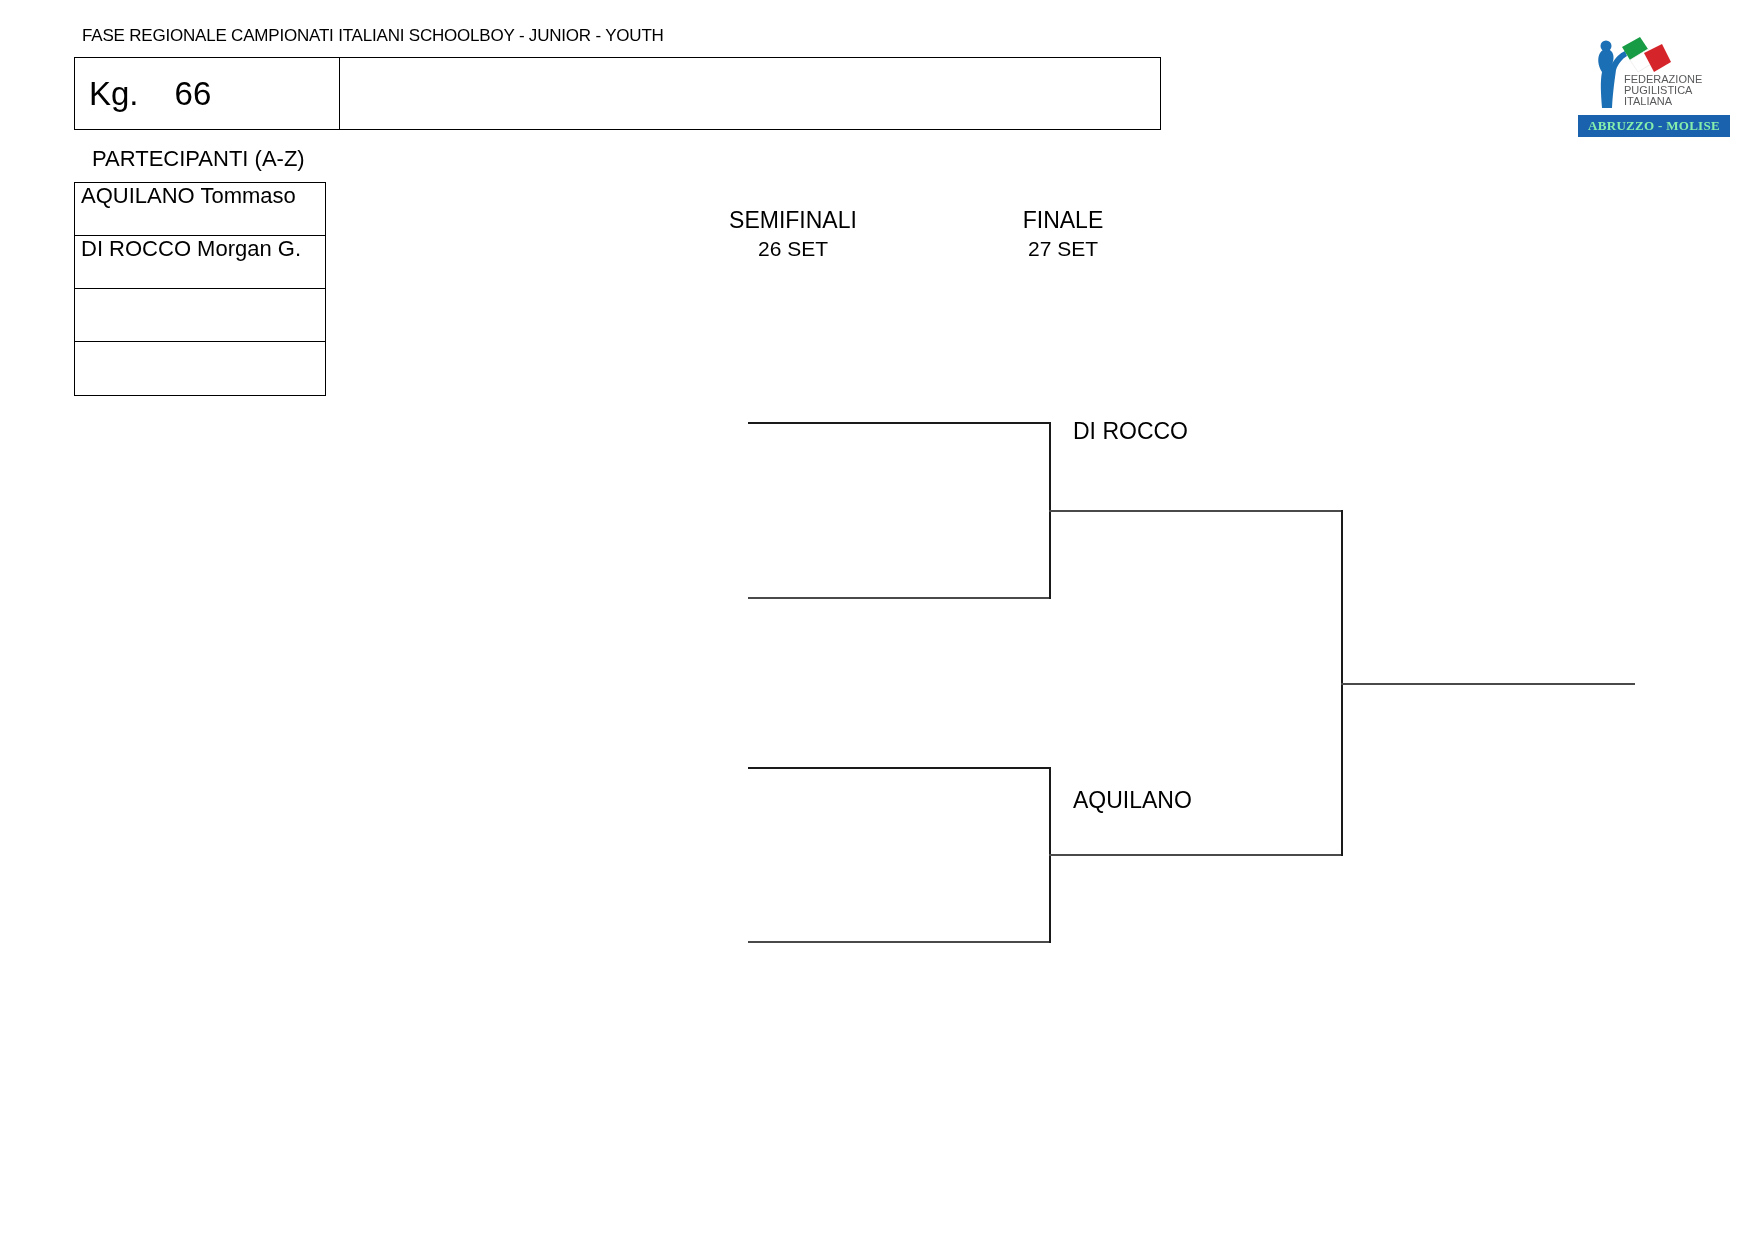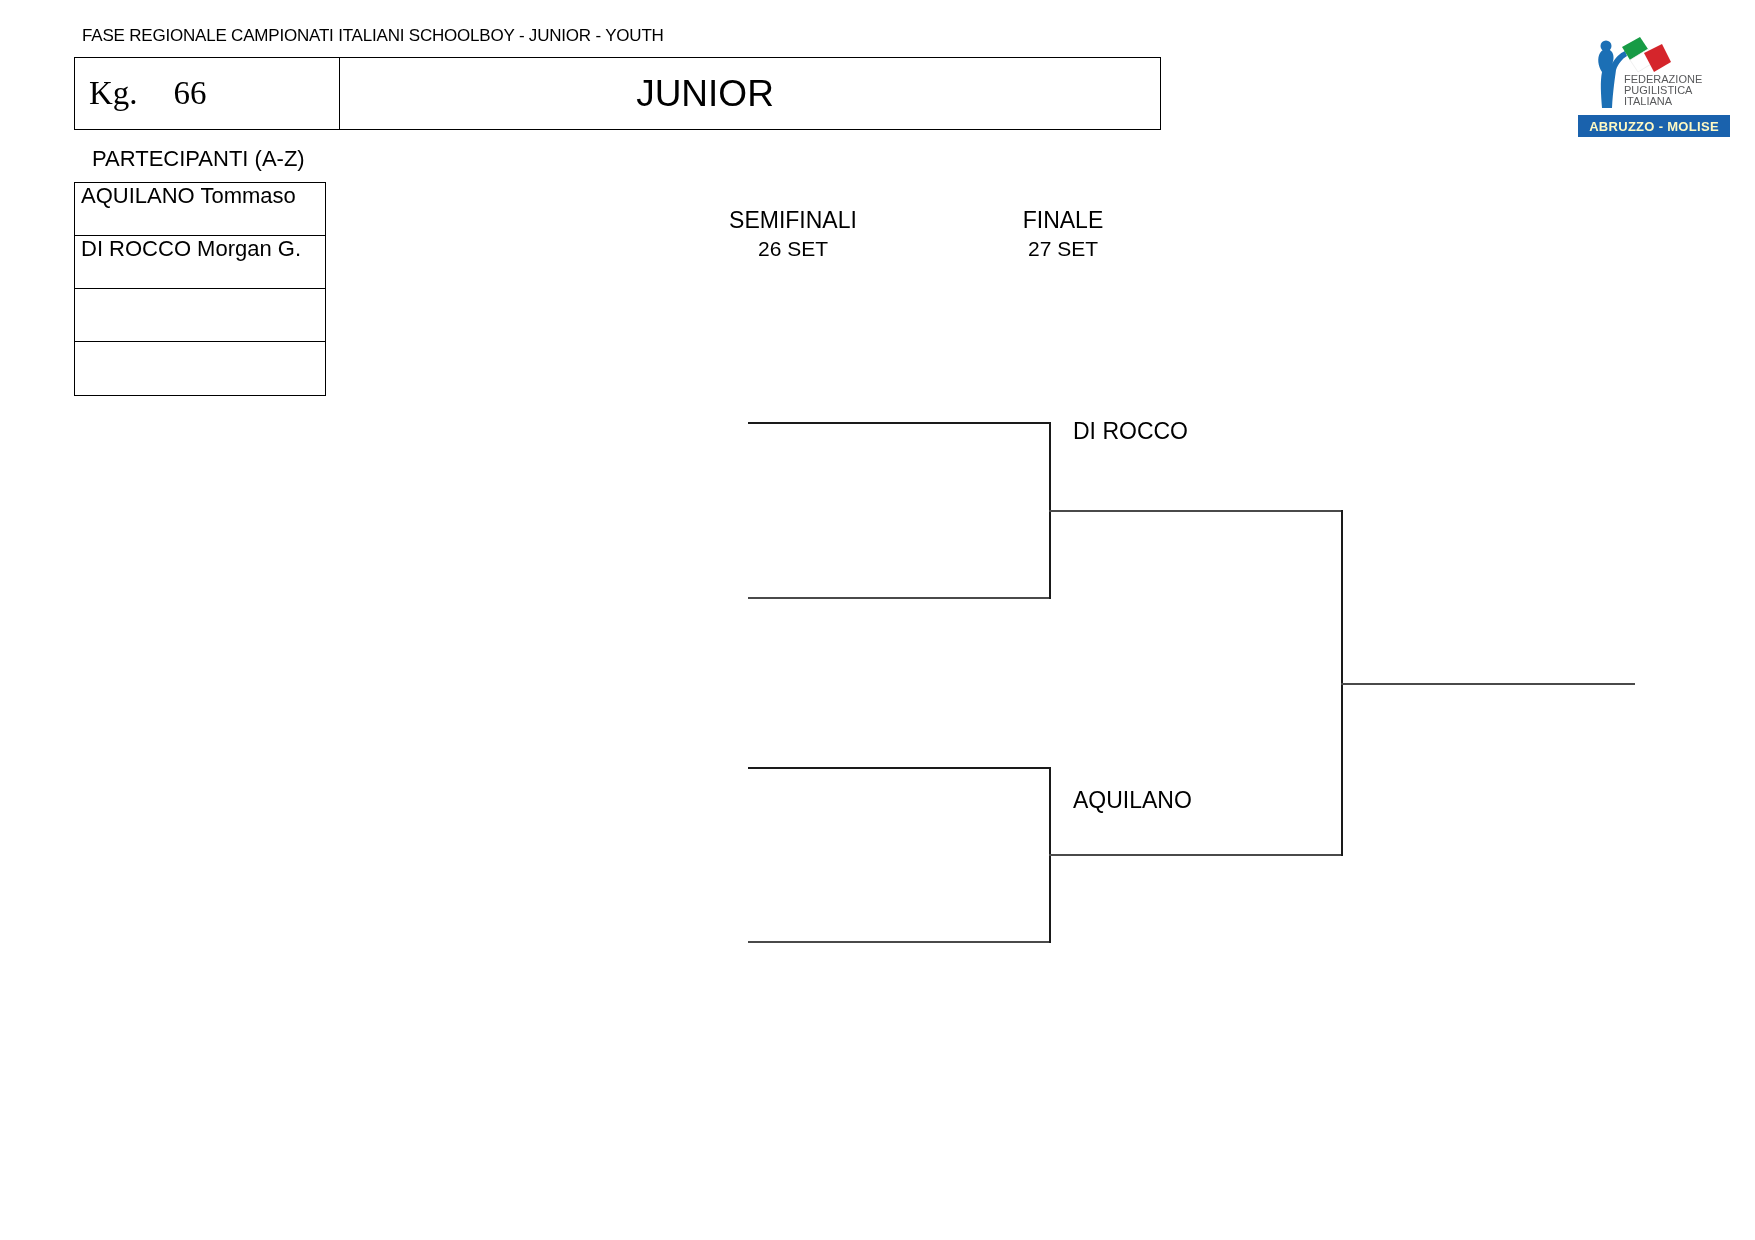--- a/index.html
+++ b/index.html
@@ -39,21 +39,20 @@
     position: absolute;
     left: 0;
     top: 0;
     width: 265px;
     height: 100%;
     border-right: 1.5px solid #000;
     box-sizing: border-box;
     display: flex;
     align-items: center;
     padding-left: 14px;
-    font-family: Liberation Serif, serif;
   }
   .header-weight .kg-label {
     font-size: 33px;
   }
   .header-weight .kg-value {
     font-size: 33px;
     margin-left: 36px;
   }
   .header-category {
     position: absolute;
@@ -84,27 +83,28 @@
     width: 152px;
     height: 92px;
   }
   .logo-banner {
     position: absolute;
     left: 0;
     bottom: 0;
     width: 152px;
     height: 22px;
     background: #1a62ad;
-    color: #fef9c3;
+    color: #86efac;
     font-size: 13px;
     font-weight: bold;
     display: flex;
     align-items: center;
     justify-content: center;
     letter-spacing: 0.3px;
+    font-family: Liberation Serif, serif;
   }
 
   
   .participants-title {
     position: absolute;
     left: 92px;
     top: 146px;
     font-size: 22px;
     white-space: nowrap;
   }
@@ -167,21 +167,20 @@
 </head>
 <body>
 
 <div class="doc-title">FASE REGIONALE CAMPIONATI ITALIANI SCHOOLBOY - JUNIOR - YOUTH</div>
 
 <div class="header-box">
   <div class="header-weight">
     <span class="kg-label">Kg.</span>
     <span class="kg-value">66</span>
   </div>
-  <div class="header-category">JUNIOR</div>
 </div>
 
 <div class="logo">
   <svg class="logo-art" viewBox="0 0 152 92" xmlns="http://www.w3.org/2000/svg">
 
     <path d="M24 88 C23 74 22 62 24 52 C20 46 19 38 22 33 C25 28 31 28 34 32 C36 35 36 40 34 44
              C37 38 42 33 47 31 L49 36 C44 39 40 44 38 50 C37 58 35 70 34 88 Z" fill="#1b6fb5"></path>
     <circle cx="28" cy="26" r="5.5" fill="#1b6fb5"></circle>
 
     <path d="M44 27 L62 17 L70 29 L52 40 Z" fill="#179b45"></path>

